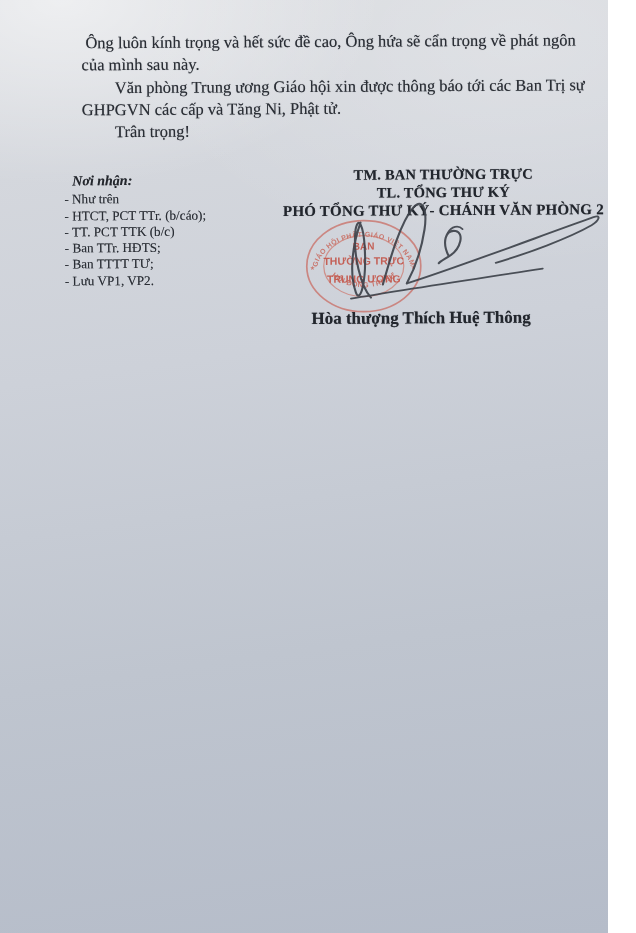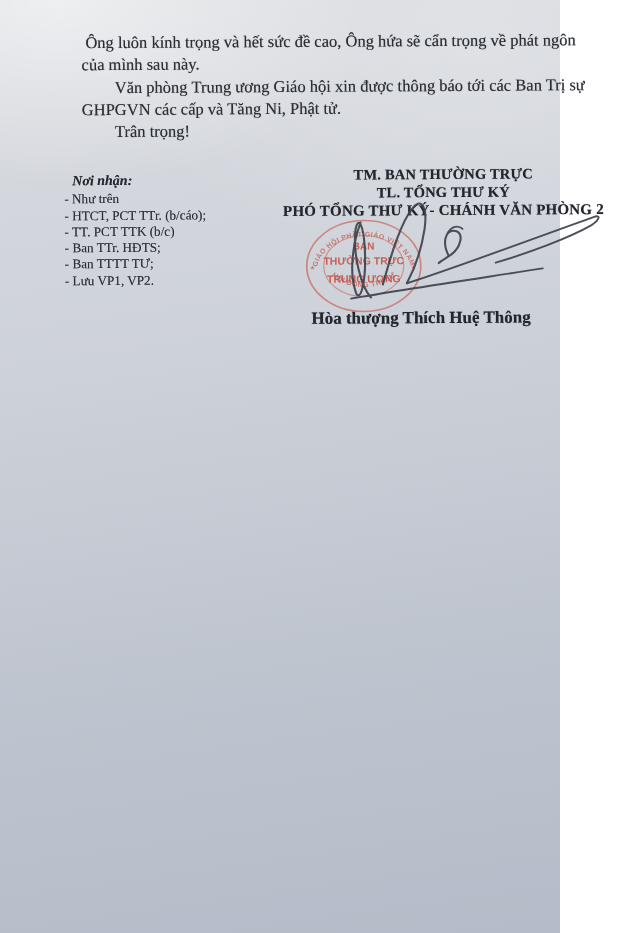--- a/index.html
+++ b/index.html
@@ -1,21 +1,21 @@
 <!DOCTYPE html>
 <html><head>
 <meta charset="utf-8">
 <style>
   html, body { margin: 0; padding: 0; }
   body {
     width: 636px; height: 933px; overflow: hidden;
     font-family: "Liberation Serif", serif;
   }
   .page {
-    position: relative; width: 560px; height: 933px;
+    position: relative; width: 608px; height: 933px;
     background:
       radial-gradient(ellipse 520px 300px at 10% 0%, rgba(255,255,255,0.55), rgba(255,255,255,0) 62%),
       radial-gradient(ellipse 700px 420px at 85% 4%, rgba(255,255,255,0.22), rgba(255,255,255,0) 55%),
       linear-gradient(172deg, #dadce0 0%, #cdd1d9 38%, #bfc5cf 68%, #b5bcc9 100%);
   }
   .content {
     position: absolute; inset: 0;
     transform: rotate(-0.35deg);
     color: #2a2e35;
   }

